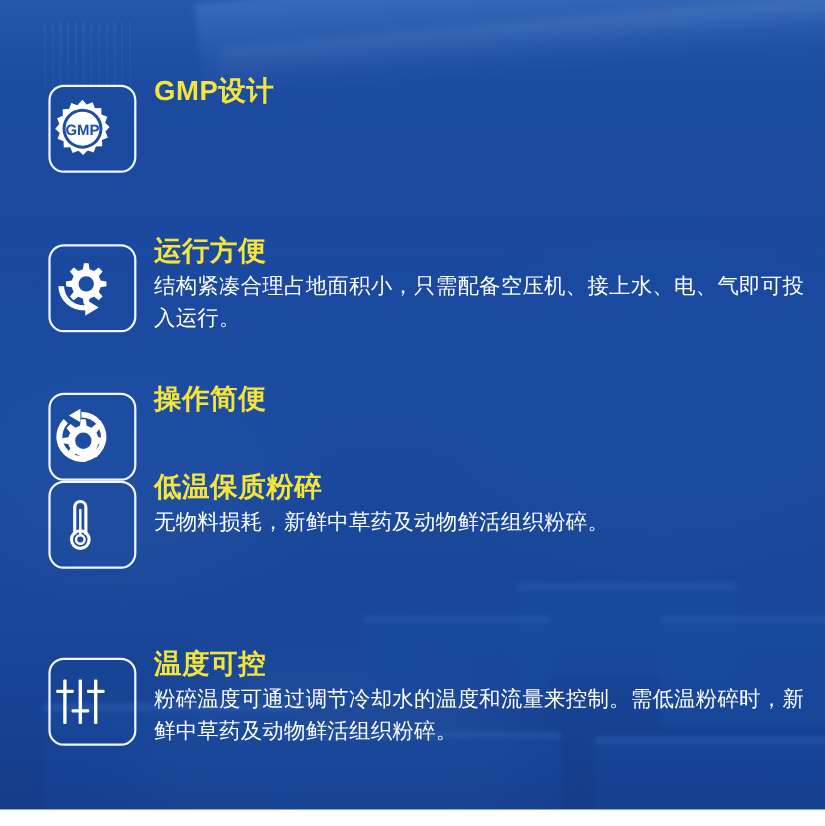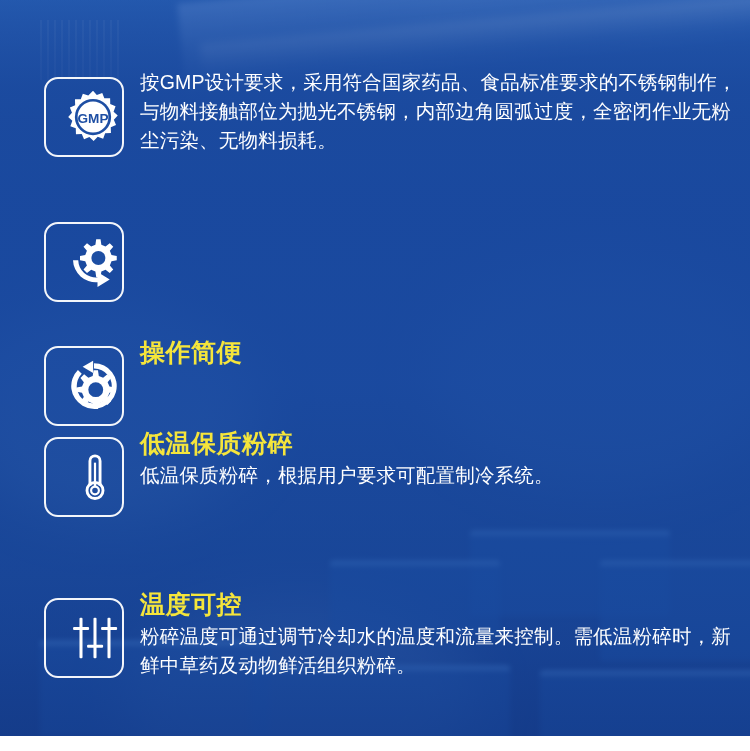--- a/index.html
+++ b/index.html
@@ -111,21 +111,21 @@
   }
   .icon-box {
     flex: 0 0 auto;
     width: 80px;
     height: 80px;
     border: 2px solid rgba(255,255,255,.95);
     border-radius: 14px;
     box-sizing: border-box;
     display: flex;
     align-items: center;
-    justify-content: flex-end;
+    justify-content: flex-start;
     margin-top: 9px;
   }
   .icon-box svg { display: block; }
 
   .feature-text {
     margin-left: 16px;
     width: 600px;
   }
   .feature-title {
     color: #f5e53b;
@@ -140,21 +140,21 @@
     color: #ffffff;
     font-size: 19.5px;
     line-height: 29px;
     margin: 0;
     letter-spacing: .2px;
   }
 
   
   .row-1 { top: 68px;  }
   .row-2 { top: 213px; }
-  .row-3 { top: 337px; }
+  .row-3 { top: 348px; }
   .row-4 { top: 428px; }
   .row-5 { top: 589px; }
 </style>
 </head>
 <body>
 
 <div id="page">
 
   <div class="bg-wrap">
     <div class="bg-photo"></div>
@@ -185,35 +185,39 @@
             <g fill="#ffffff">
               <path d="M32 3 L36.2 7.6 L42.2 5.5 L44.5 11.4 L50.9 11.3 L51 17.7 L56.9 20.1 L54.7 26.1 L59.3 30.3 L55 34.9 L57.4 40.8 L51.6 43.3 L51.8 49.7 L45.4 49.9 L43.2 55.9 L37.2 53.8 L32.7 58.4 L28 54.2 L22.1 56.5 L19.6 50.7 L13.2 50.9 L13 44.5 L7 42.2 L9.2 36.2 L4.6 32 L8.8 27.3 L6.5 21.4 L12.3 18.9 L12.1 12.5 L18.5 12.3 L20.8 6.3 L26.8 8.4 Z"></path>
             </g>
             <circle cx="32" cy="32" r="20" fill="#1d4ea3"></circle>
             <circle cx="32" cy="32" r="17" fill="#ffffff"></circle>
             <text x="32" y="38.5" text-anchor="middle" font-family="Liberation Sans, sans-serif" font-size="15" font-weight="bold" fill="#1d4ea3">GMP</text>
           </svg>
         </span>
       </div>
       <div class="feature-text">
-        <div class="feature-desc">按GMP设计要求，采用符合国家药品、食品标准要求的不锈钢制作，与物料接触部位为抛光不锈钢，内部边角圆弧过度，全密闭作业无粉尘污染、无物料损耗。</div>
+        <div class="feature-title">GMP设计</div>
       </div>
     </div>
 
     <div class="feature row-2">
       <div class="icon-box">
         <span>
           <svg width="56" height="56" viewBox="0 0 64 64">
             <g fill="#ffffff">
               <path d="M36.5 6 L39.5 6 L40.4 12.2 L45.2 14.2 L50 10.5 L54 14.6 L50.1 19.2 L52 24 L58 25.1 L58 30 L52 31.1 L50.1 35.9 L54 40.5 L50 44.6 L45.2 40.9 L40.4 42.9 L39.5 49 L36.5 49 L34.5 49 L33.6 42.9 L28.8 40.9 L24 44.6 L20 40.5 L23.9 35.9 L22 31.1 L16 30 L16 25.1 L22 24 L23.9 19.2 L20 14.6 L24 10.5 L28.8 14.2 L33.6 12.2 L34.5 6 Z"></path>
               <circle cx="37" cy="27.5" r="8" fill="#1d4ea3"></circle>
               <path d="M14 30 A20 20 0 0 0 36 49.5 L36 43.5 L50 52 L36 60.5 L36 55 A26 26 0 0 1 8 30 Z"></path>
             </g>
           </svg>
         </span>
+      </div>
+      <div class="feature-text">
+        <div class="feature-title">运行方便</div>
+        <div class="feature-desc">结构紧凑合理占地面积小，只需配备空压机、接上水、电、气即可投入运行。</div>
       </div>
     </div>
 
     <div class="feature row-3">
       <div class="icon-box">
         <span>
           <svg width="56" height="56" viewBox="0 0 64 64">
             <g fill="#ffffff">
               <path d="M32 6 A26 26 0 1 1 13.6 13.6 L18 18 A20 20 0 1 0 32 12 Z"></path>
               <path d="M31 3 L31 17 L19 10 Z"></path>
@@ -236,21 +240,21 @@
               <path d="M26 42.5 L26 13 A6 6 0 0 1 38 13 L38 42.5"></path>
               <circle cx="32" cy="48" r="9.5"></circle>
               <path d="M32 15 L32 44" stroke-width="2.6"></path>
               <circle cx="32" cy="48" r="4.6" stroke-width="2.6"></circle>
             </g>
           </svg>
         </span>
       </div>
       <div class="feature-text">
         <div class="feature-title">低温保质粉碎</div>
-        <div class="feature-desc">低温保质粉碎，根据用户要求可配置制冷系统。</div>
+        <div class="feature-desc">无物料损耗，新鲜中草药及动物鲜活组织粉碎。</div>
       </div>
     </div>
 
     <div class="feature row-5">
       <div class="icon-box">
         <span>
           <svg width="54" height="54" viewBox="0 0 64 64">
             <g fill="#ffffff">
               <rect x="13.6" y="8" width="3.6" height="48" rx="1.2"></rect>
               <rect x="30.2" y="8" width="3.6" height="48" rx="1.2"></rect>

